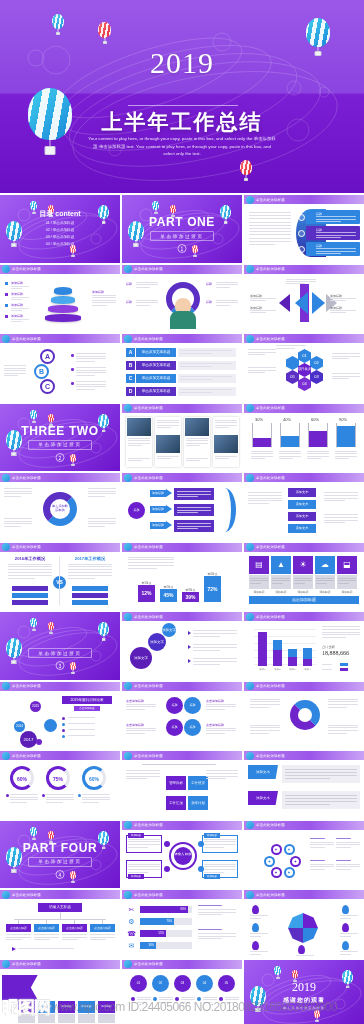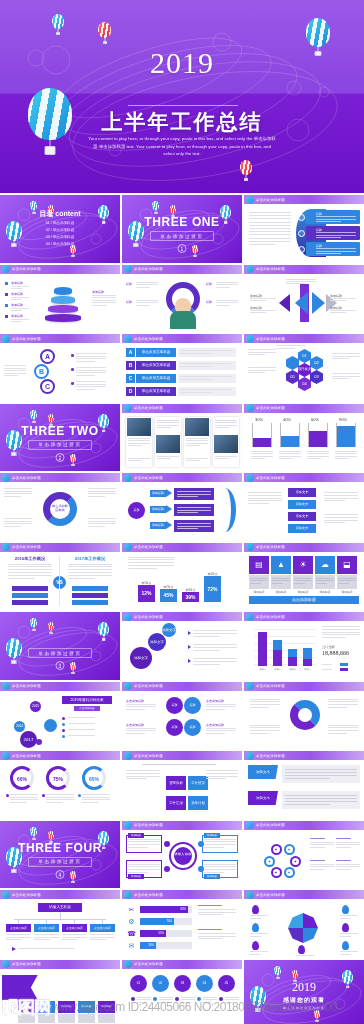--- a/index.html
+++ b/index.html
@@ -271,21 +271,21 @@
       <svg viewBox="0 0 120 67.5" style="position:absolute;inset:0;opacity:.4;">
         <g fill="none" stroke="#fff" stroke-width="0.4">
           <ellipse cx="52" cy="30" rx="36" ry="11" transform="rotate(-16 52 30)"></ellipse>
           <ellipse cx="60" cy="36" rx="44" ry="15" transform="rotate(-14 60 36)"></ellipse>
           <ellipse cx="68" cy="42" rx="50" ry="19" transform="rotate(-12 68 42)"></ellipse>
           <circle cx="24" cy="20" r="6"></circle>
           <circle cx="96" cy="44" r="5"></circle>
           <circle cx="104" cy="20" r="3"></circle>
         </g>
       </svg>
-      <div class="sec-title">THREE ONE</div>
+      <div class="sec-title">PART ONE</div>
       <div class="sec-sub">单击添加过渡页</div>
       <div class="sec-num">1</div>
     </div>
     <div class="slide">
       <div class="s-bar">
         <div class="s-bar-glyph"></div>
         <div class="s-bar-txt">单击此处添加标题</div>
       </div>
       <div class="s-body">
         <div class="tl" style="left:5px;top:8px;width:42px;height:1px;background:#dfdfe9;"></div>
@@ -1058,21 +1058,21 @@
       <svg viewBox="0 0 120 67.5" style="position:absolute;inset:0;opacity:.4;">
         <g fill="none" stroke="#fff" stroke-width="0.4">
           <ellipse cx="52" cy="30" rx="36" ry="11" transform="rotate(-16 52 30)"></ellipse>
           <ellipse cx="60" cy="36" rx="44" ry="15" transform="rotate(-14 60 36)"></ellipse>
           <ellipse cx="68" cy="42" rx="50" ry="19" transform="rotate(-12 68 42)"></ellipse>
           <circle cx="24" cy="20" r="6"></circle>
           <circle cx="96" cy="44" r="5"></circle>
           <circle cx="104" cy="20" r="3"></circle>
         </g>
       </svg>
-      <div class="sec-title">THREE FOUR</div>
+      <div class="sec-title">PART FOUR</div>
       <div class="sec-sub">单击添加过渡页</div>
       <div class="sec-num">4</div>
     </div>
     <div class="slide">
       <div class="s-bar">
         <div class="s-bar-glyph"></div>
         <div class="s-bar-txt">单击此处添加标题</div>
       </div>
       <div class="s-body">
         <div style="position:absolute;left:47px;top:12px;width:28px;height:28px;border-radius:50%;border:2px solid #6b1fce;"></div>

